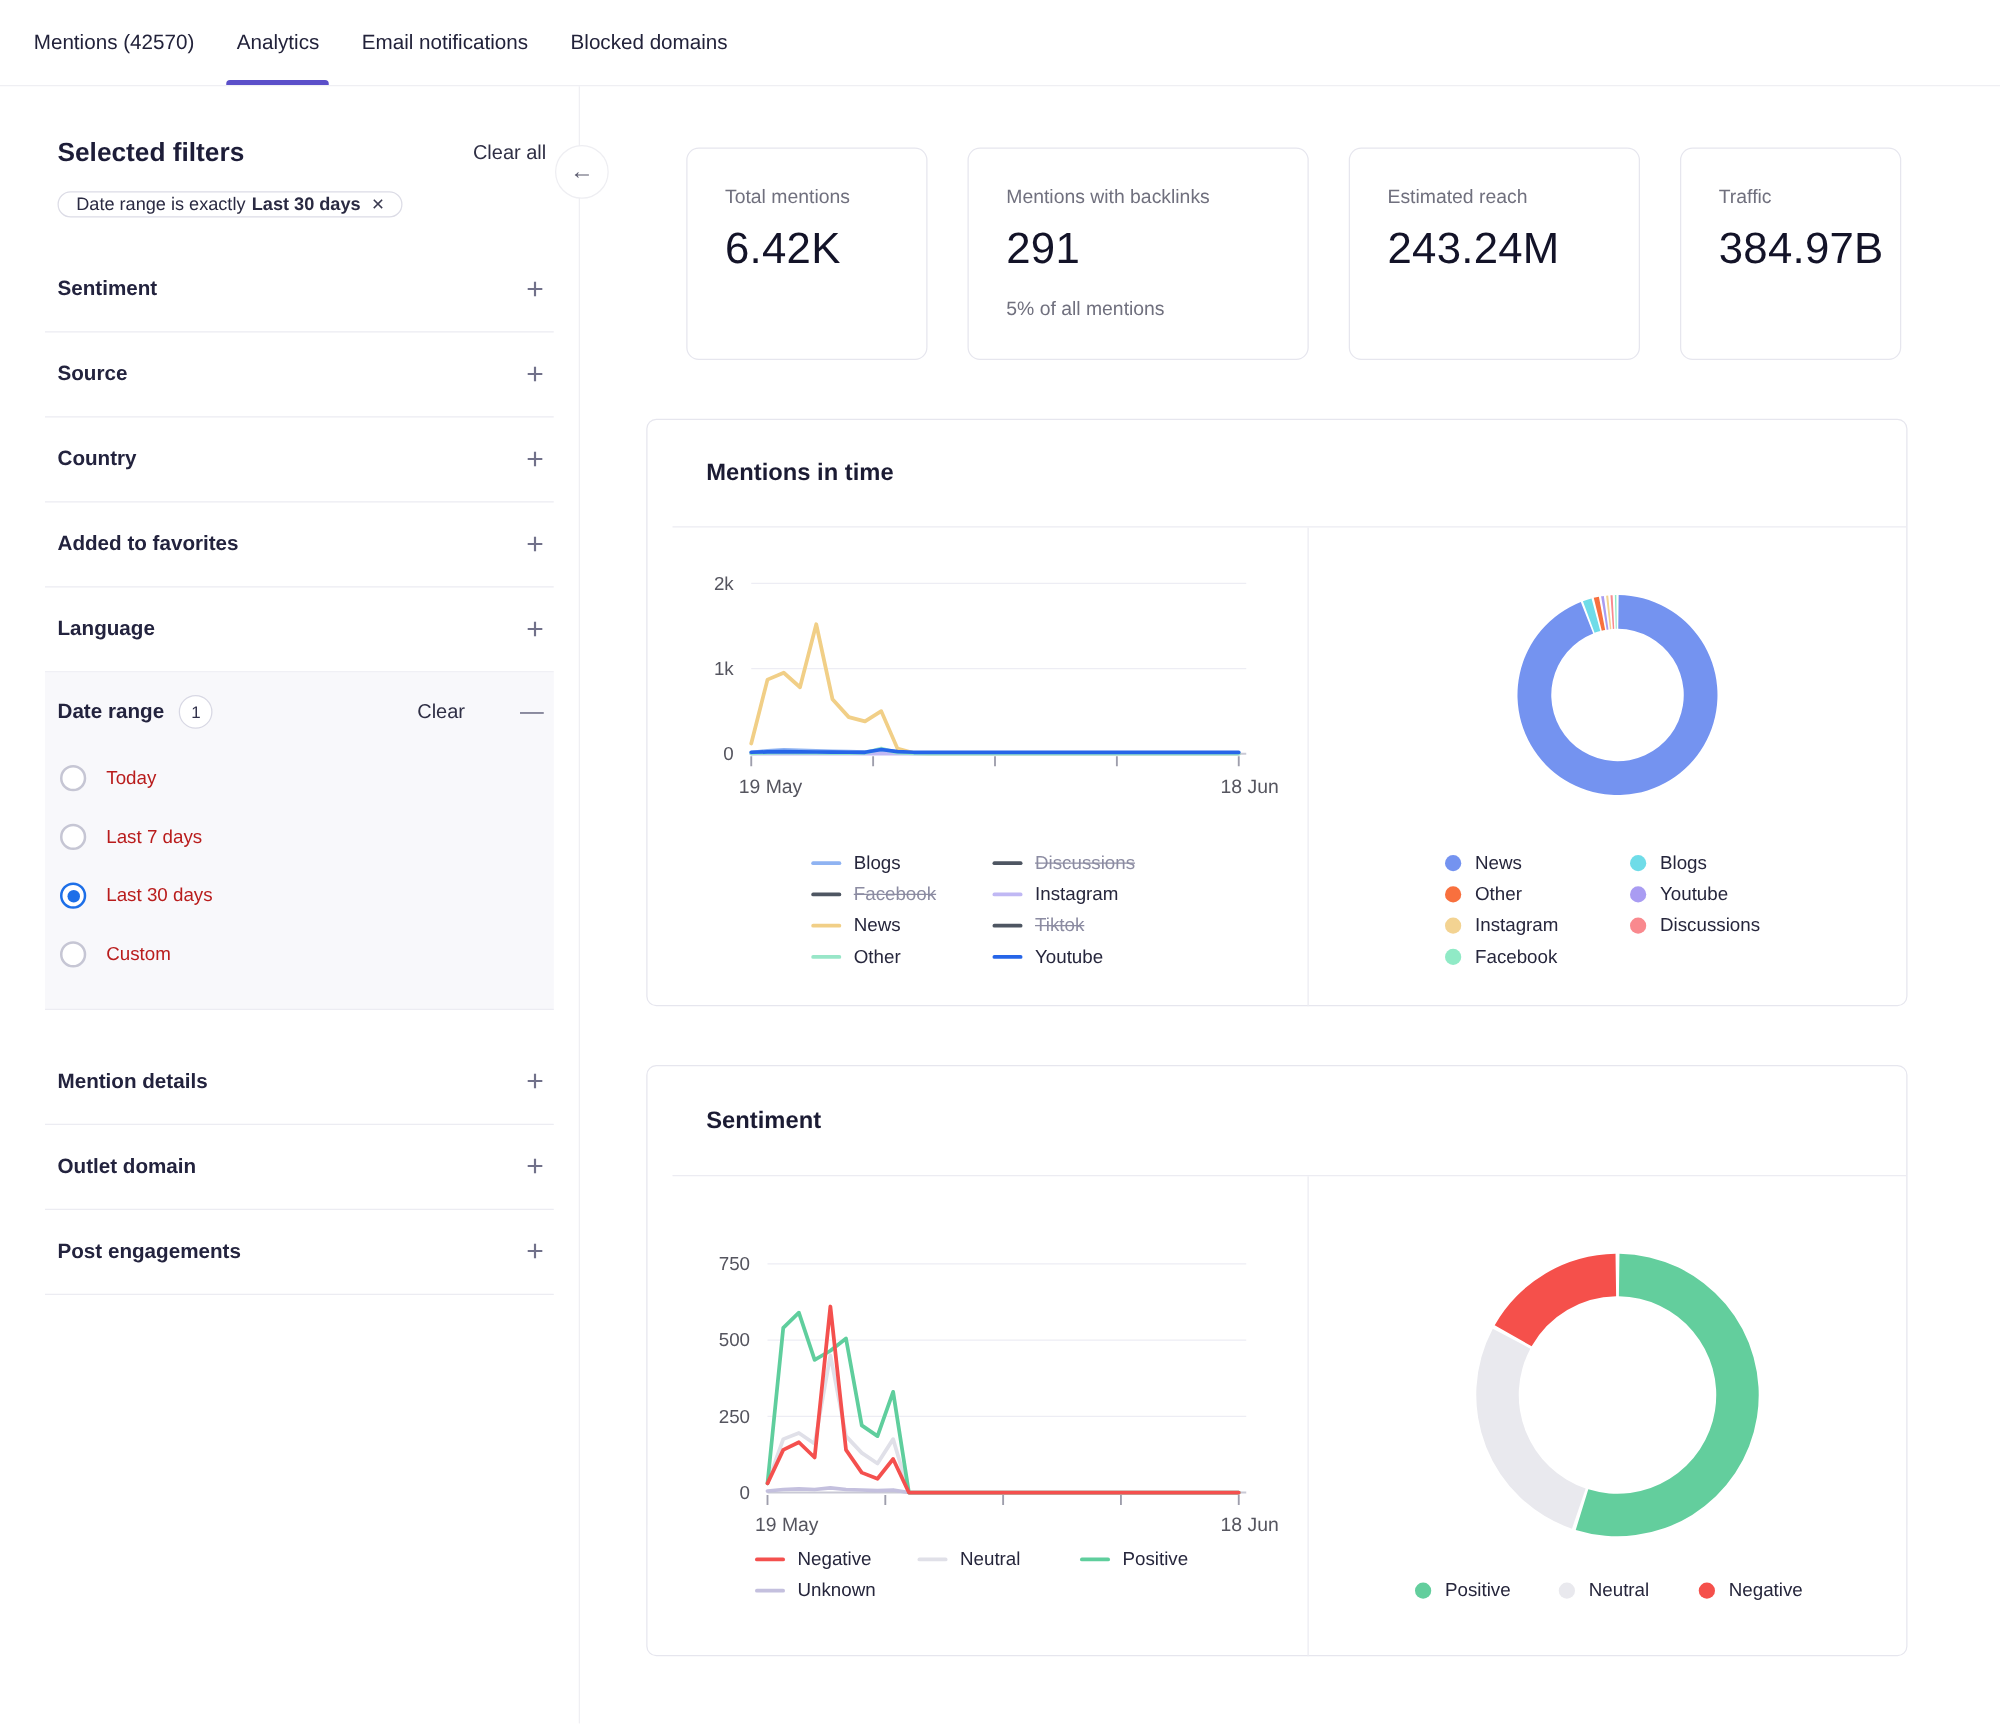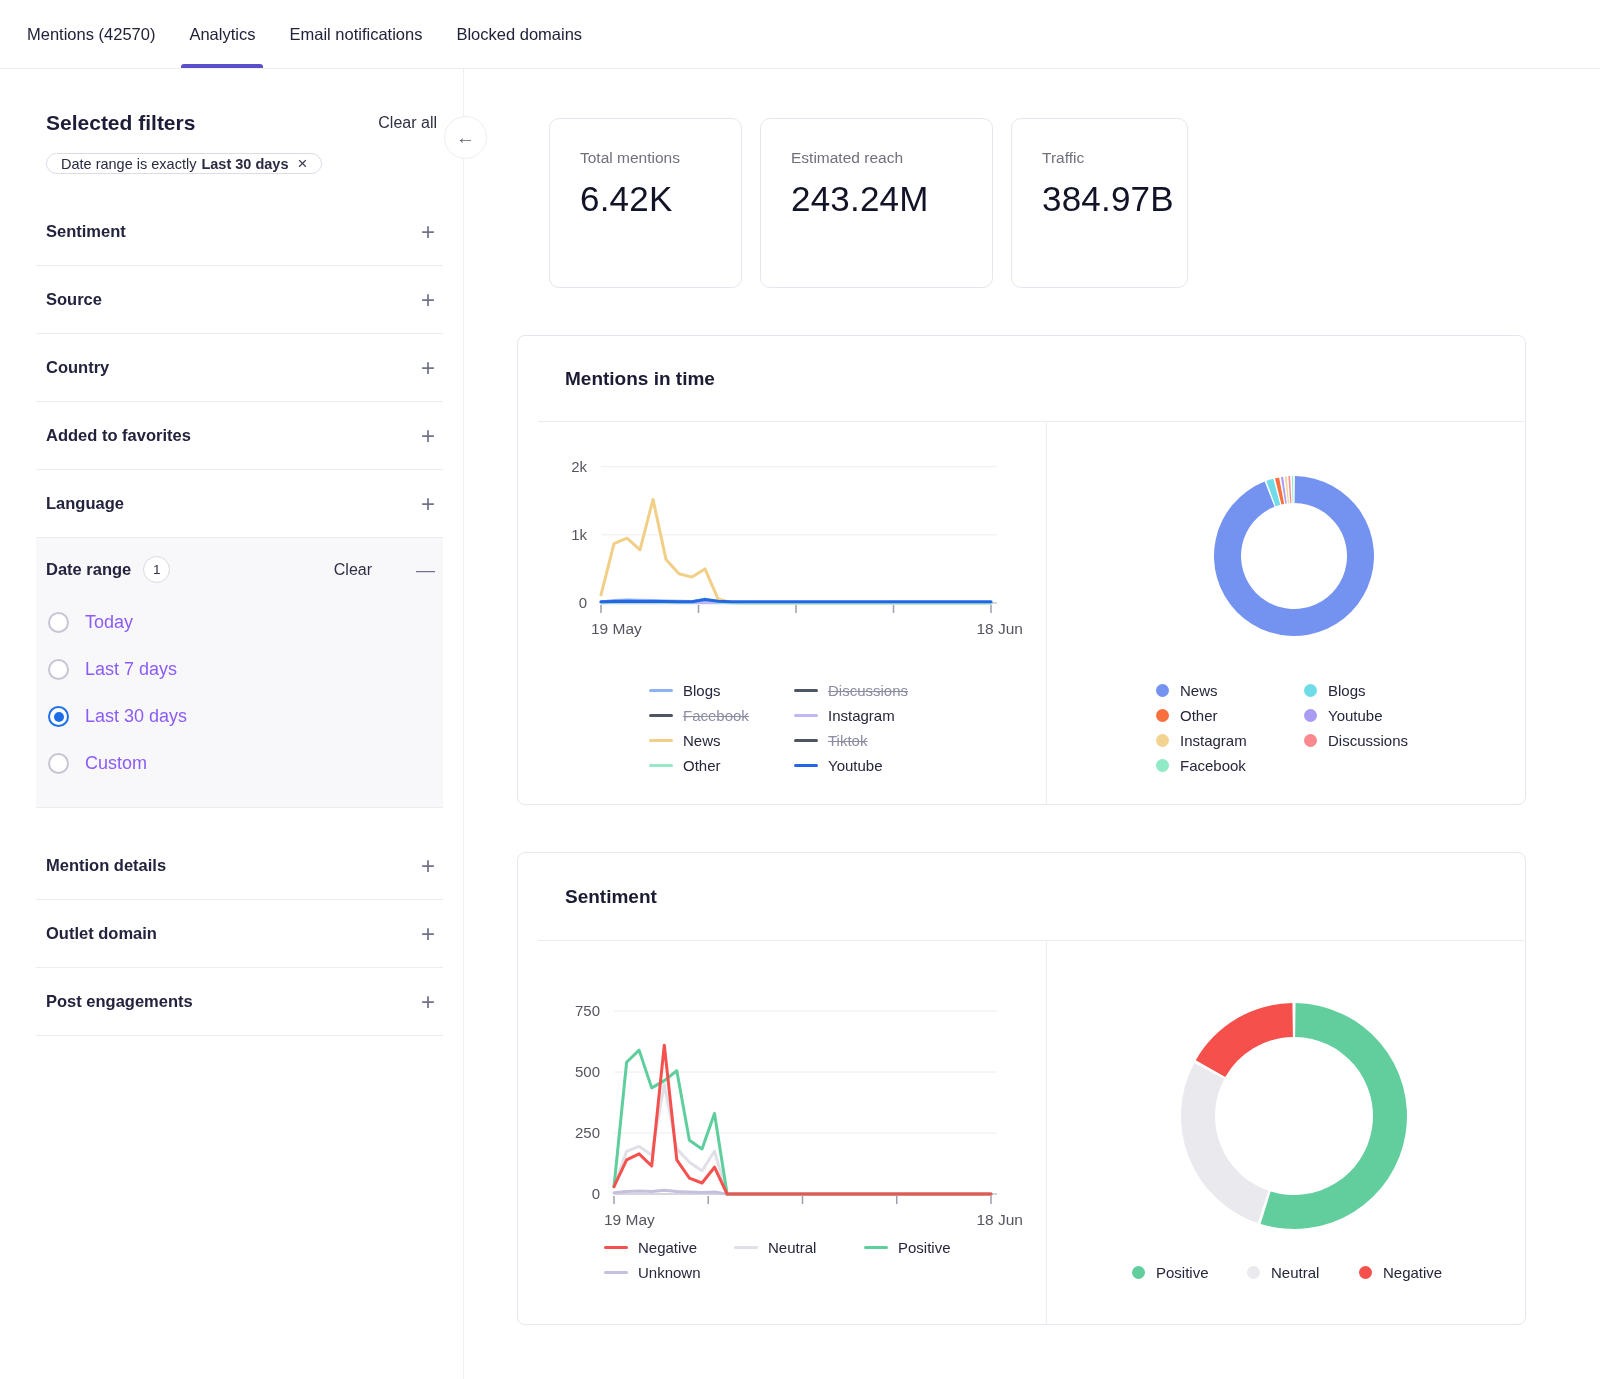--- a/index.html
+++ b/index.html
@@ -30,25 +30,25 @@
   .dr-title{font-size:16.5px;font-weight:700;color:#23233E;}
   .dr-badge{margin-left:12px;width:27px;height:27px;border-radius:50%;border:1px solid #D8D8E4;background:#fff;display:flex;align-items:center;justify-content:center;font-size:13.5px;color:#30304A;}
   .dr-spacer{flex:1;}
   .dr-clear{font-size:16px;color:#2F2F45;cursor:pointer;margin-right:44px;}
   .dr-minus{font-size:19px;color:#71718A;cursor:pointer;}
   .radios{margin-top:16px;}
   .radio-row{height:47px;display:flex;align-items:center;padding-left:2px;cursor:pointer;}
   .radio-circle{width:21px;height:21px;border-radius:50%;border:2px solid #C6C6D4;background:#fff;margin-right:16px;position:relative;flex:none;}
   .radio-row.selected .radio-circle{border-color:#1D6FE8;}
   .radio-row.selected .radio-circle::after{content:"";position:absolute;left:3.5px;top:3.5px;width:10px;height:10px;border-radius:50%;background:#1D6FE8;}
-  .radio-label{font-size:18px;color:#8b5cf6;}
+  .radio-label{font-size:15px;color:#b91c1c;}
 
   
   .main{position:absolute;left:517px;top:69px;width:1009px;}
-  .cards{position:absolute;left:0;top:49px;display:flex;gap:18px;padding-left:32px;}
+  .cards{position:absolute;left:0;top:49px;display:flex;gap:32px;padding-left:32px;}
   .card{height:170px;border:1px solid #E6E6EE;border-radius:10px;padding:30px 30px 0 30px;background:#fff;}
   .card .c-label{font-size:15.5px;color:#70707E;}
   .card .c-value{margin-top:12px;font-size:35px;font-weight:500;color:#131328;letter-spacing:.2px;}
   .card .c-note{margin-top:20px;font-size:15.5px;color:#70707E;}
 
   .panel{position:absolute;left:0;width:1009px;border:1px solid #E6E6EE;border-radius:8px;background:#fff;padding-left:20px;}
   .panel-head{height:86px;border-bottom:1px solid #ECECF2;display:flex;align-items:center;padding-left:27px;}
   .panel-head h3{margin:0;font-size:19px;font-weight:600;color:#1B1B33;}
   .panel-body{position:relative;}
   .half{position:absolute;top:0;}
@@ -153,20 +153,25 @@
           <span class="plus">+</span>
         </div>
       </div>
   </aside>
 
   <main class="main">
     <div class="cards" id="stat-cards">
         <div class="card" style="width: 193px;">
           <div class="c-label">Total mentions</div>
           <div class="c-value">6.42K</div>
+        </div>
+        <div class="card" style="width: 273px;">
+          <div class="c-label">Mentions with backlinks</div>
+          <div class="c-value">291</div>
+          <div class="c-note">5% of all mentions</div>
         </div>
         <div class="card" style="width: 233px;">
           <div class="c-label">Estimated reach</div>
           <div class="c-value">243.24M</div>
         </div>
         <div class="card" style="width: 177px;">
           <div class="c-label">Traffic</div>
           <div class="c-value">384.97B</div>
         </div>
       </div>

